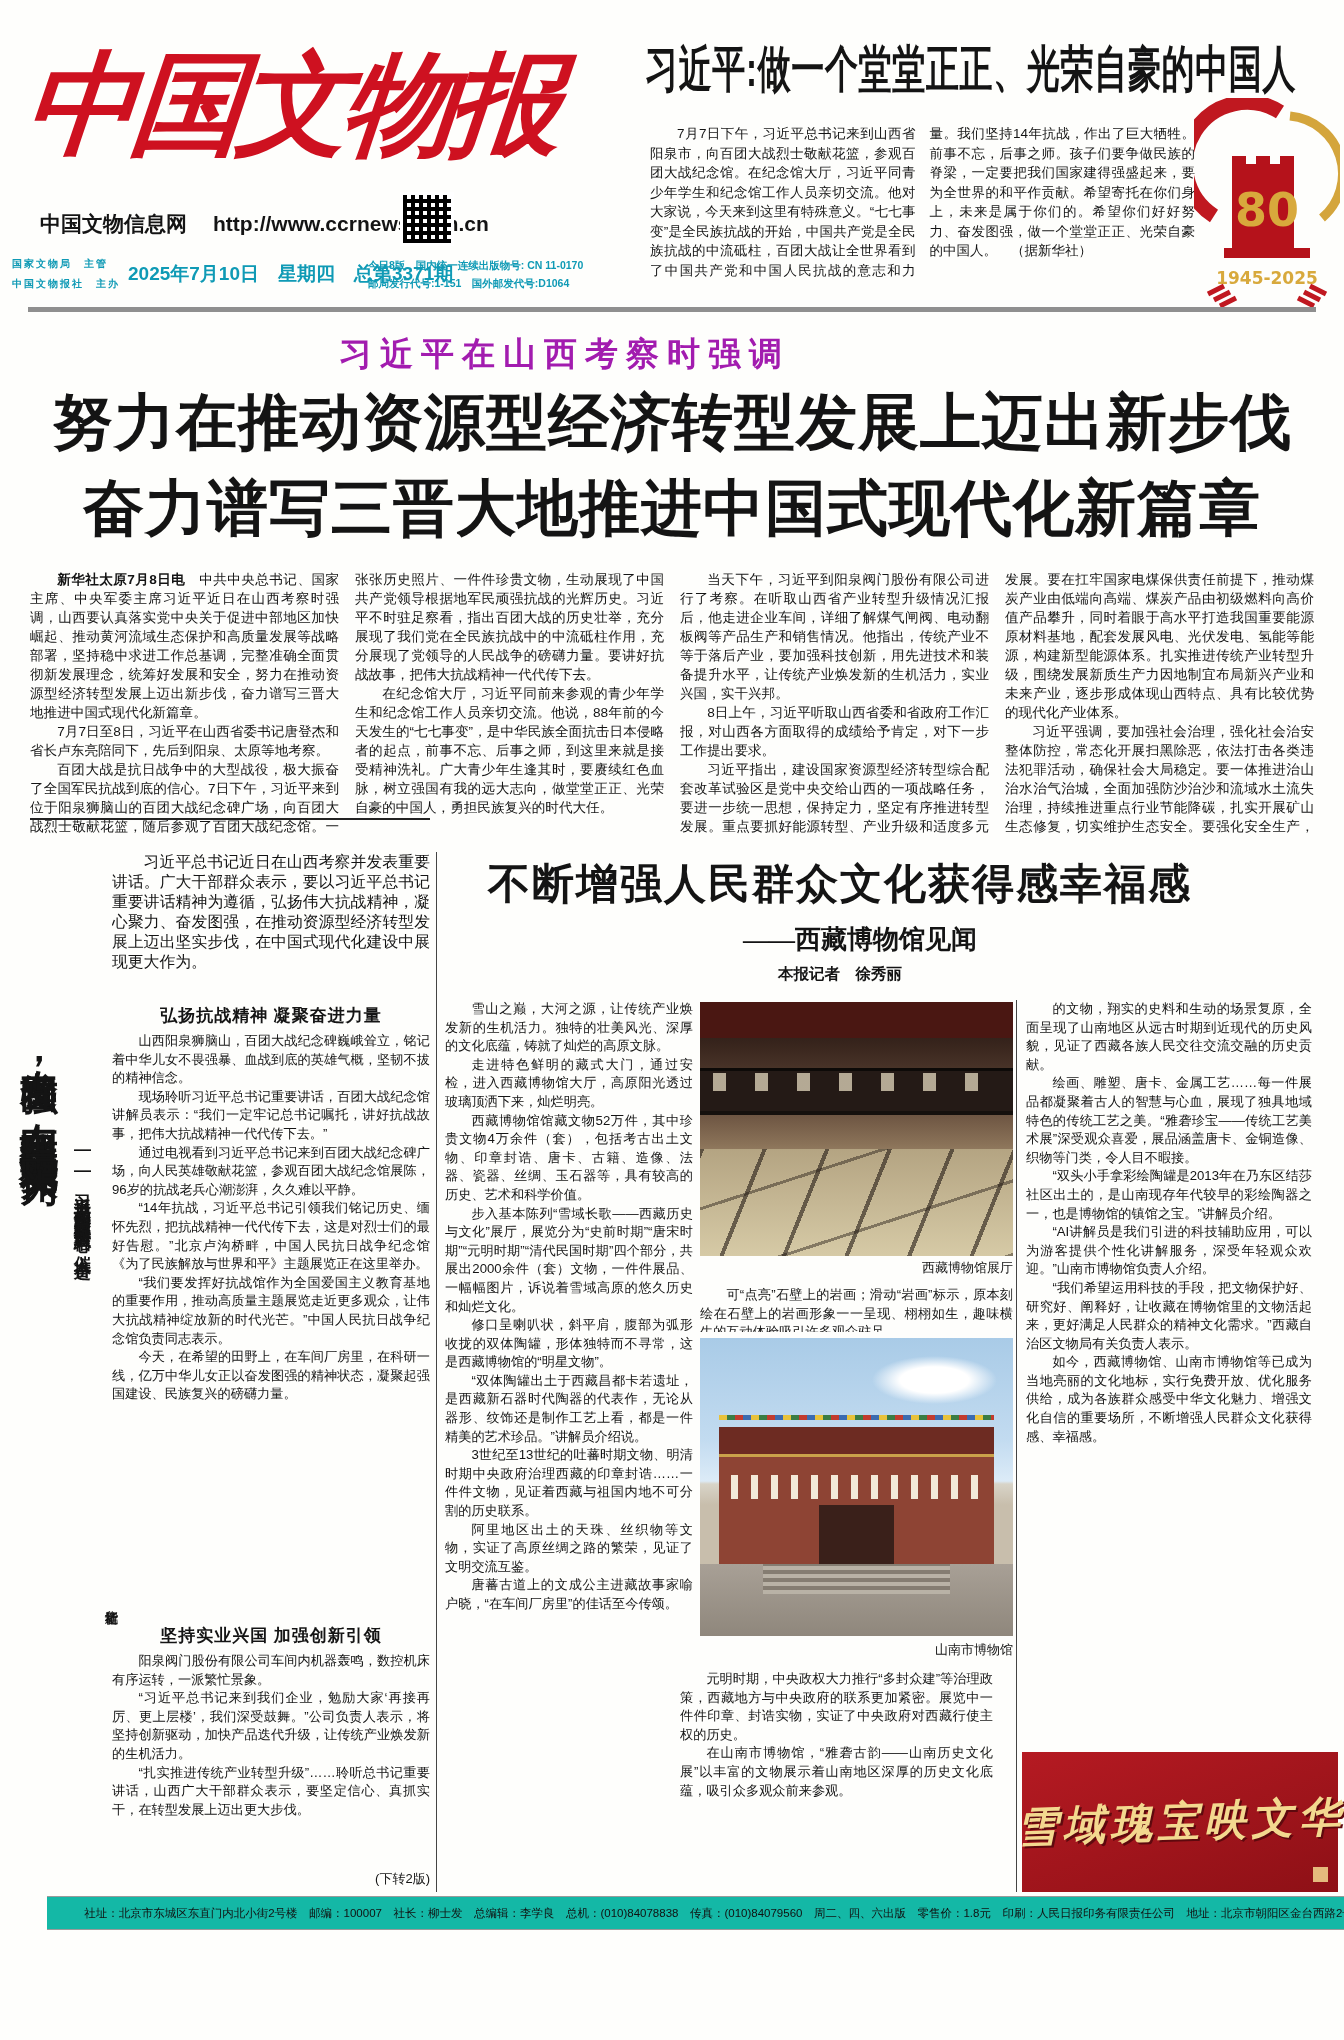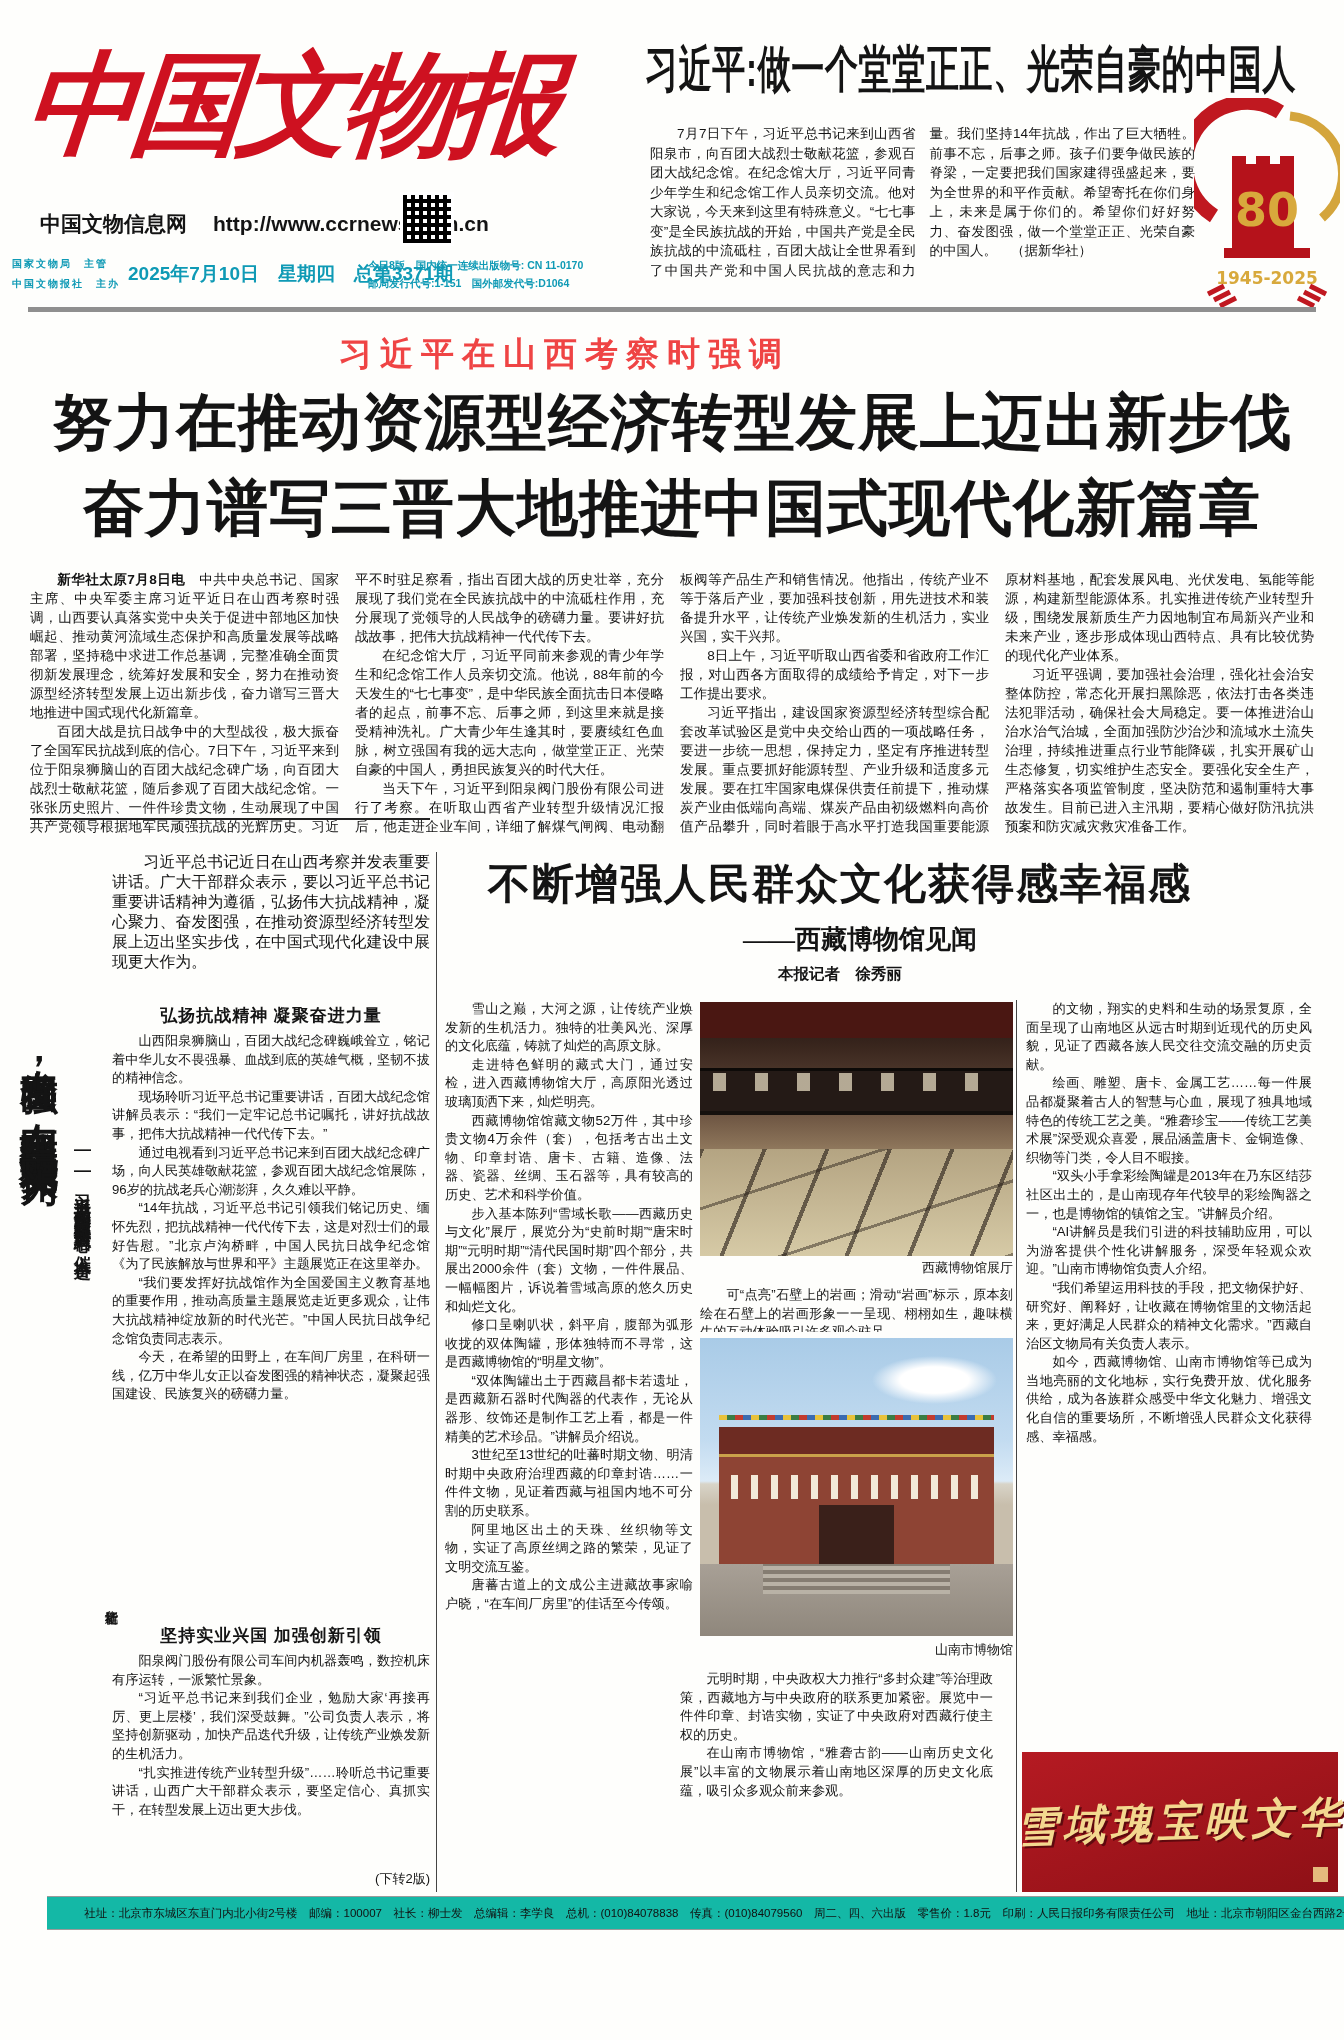--- a/index.html
+++ b/index.html
@@ -31,21 +31,21 @@
       text-align:justify; overflow:hidden; }
   .ts-body p { text-indent:2em; }
   .ts-credit { white-space:nowrap; padding-left:14px; }
 
   .logo80 { position:absolute; left:1194px; top:98px; width:146px; height:212px; }
 
   .rule-header { position:absolute; left:28px; top:307px; width:1288px; height:5px; background:#8f8f8f; }
 
   
   .kicker { position:absolute; left:0; top:332px; width:1129px; text-align:center;
-      font-size:33px; font-weight:900; letter-spacing:8px; color:#ef4444; }
+      font-size:33px; font-weight:900; letter-spacing:8px; color:#a21caf; }
   .hl { position:absolute; left:0; width:1344px; text-align:center; font-weight:900;
       font-size:61px; letter-spacing:1px; white-space:nowrap; }
   .hl1 { top:382px; } .hl2 { top:468px; }
   .lead-body { position:absolute; left:30px; top:570px; width:1284px; height:278px;
       column-count:4; column-gap:16px; font-size:13.6px; line-height:19px;
       text-align:justify; overflow:hidden; }
   .lead-body p { text-indent:2em; }
   .b { font-weight:bold; }
 
   
@@ -169,20 +169,21 @@
     <path d="M132 196 l-16 -8 M126 202 l-16 -8 M120 208 l-16 -8" stroke="#c01820" stroke-width="5" fill="none"></path>
   </svg>
 
   <div class="rule-header"></div>
 
   <div class="kicker">习近平在山西考察时强调</div>
   <div class="hl hl1">努力在推动资源型经济转型发展上迈出新步伐</div>
   <div class="hl hl2">奋力谱写三晋大地推进中国式现代化新篇章</div>
   <div class="lead-body">
     <p><span class="b">新华社太原7月8日电</span><span>　中共中央总书记、国家主席、中央军委主席习近平近日在山西考察时强调，山西要认真落实党中央关于促进中部地区加快崛起、推动黄河流域生态保护和高质量发展等战略部署，坚持稳中求进工作总基调，完整准确全面贯彻新发展理念，统筹好发展和安全，努力在推动资源型经济转型发展上迈出新步伐，奋力谱写三晋大地推进中国式现代化新篇章。</span></p>
+    <p>7月7日至8日，习近平在山西省委书记唐登杰和省长卢东亮陪同下，先后到阳泉、太原等地考察。</p>
     <p>百团大战是抗日战争中的大型战役，极大振奋了全国军民抗战到底的信心。7日下午，习近平来到位于阳泉狮脑山的百团大战纪念碑广场，向百团大战烈士敬献花篮，随后参观了百团大战纪念馆。一张张历史照片、一件件珍贵文物，生动展现了中国共产党领导根据地军民顽强抗战的光辉历史。习近平不时驻足察看，指出百团大战的历史壮举，充分展现了我们党在全民族抗战中的中流砥柱作用，充分展现了党领导的人民战争的磅礴力量。要讲好抗战故事，把伟大抗战精神一代代传下去。</p>
     <p>在纪念馆大厅，习近平同前来参观的青少年学生和纪念馆工作人员亲切交流。他说，88年前的今天发生的“七七事变”，是中华民族全面抗击日本侵略者的起点，前事不忘、后事之师，到这里来就是接受精神洗礼。广大青少年生逢其时，要赓续红色血脉，树立强国有我的远大志向，做堂堂正正、光荣自豪的中国人，勇担民族复兴的时代大任。</p>
     <p>当天下午，习近平到阳泉阀门股份有限公司进行了考察。在听取山西省产业转型升级情况汇报后，他走进企业车间，详细了解煤气闸阀、电动翻板阀等产品生产和销售情况。他指出，传统产业不等于落后产业，要加强科技创新，用先进技术和装备提升水平，让传统产业焕发新的生机活力，实业兴国，实干兴邦。</p>
     <p>8日上午，习近平听取山西省委和省政府工作汇报，对山西各方面取得的成绩给予肯定，对下一步工作提出要求。</p>
     <p>习近平指出，建设国家资源型经济转型综合配套改革试验区是党中央交给山西的一项战略任务，要进一步统一思想，保持定力，坚定有序推进转型发展。重点要抓好能源转型、产业升级和适度多元发展。要在扛牢国家电煤保供责任前提下，推动煤炭产业由低端向高端、煤炭产品由初级燃料向高价值产品攀升，同时着眼于高水平打造我国重要能源原材料基地，配套发展风电、光伏发电、氢能等能源，构建新型能源体系。扎实推进传统产业转型升级，围绕发展新质生产力因地制宜布局新兴产业和未来产业，逐步形成体现山西特点、具有比较优势的现代化产业体系。</p>
     <p>习近平强调，要加强社会治理，强化社会治安整体防控，常态化开展扫黑除恶，依法打击各类违法犯罪活动，确保社会大局稳定。要一体推进治山治水治气治城，全面加强防沙治沙和流域水土流失治理，持续推进重点行业节能降碳，扎实开展矿山生态修复，切实维护生态安全。要强化安全生产，严格落实各项监管制度，坚决防范和遏制重特大事故发生。目前已进入主汛期，要精心做好防汛抗洪预案和防灾减灾救灾准备工作。</p>
 
   </div>
 
   <div class="rule-left"></div>

